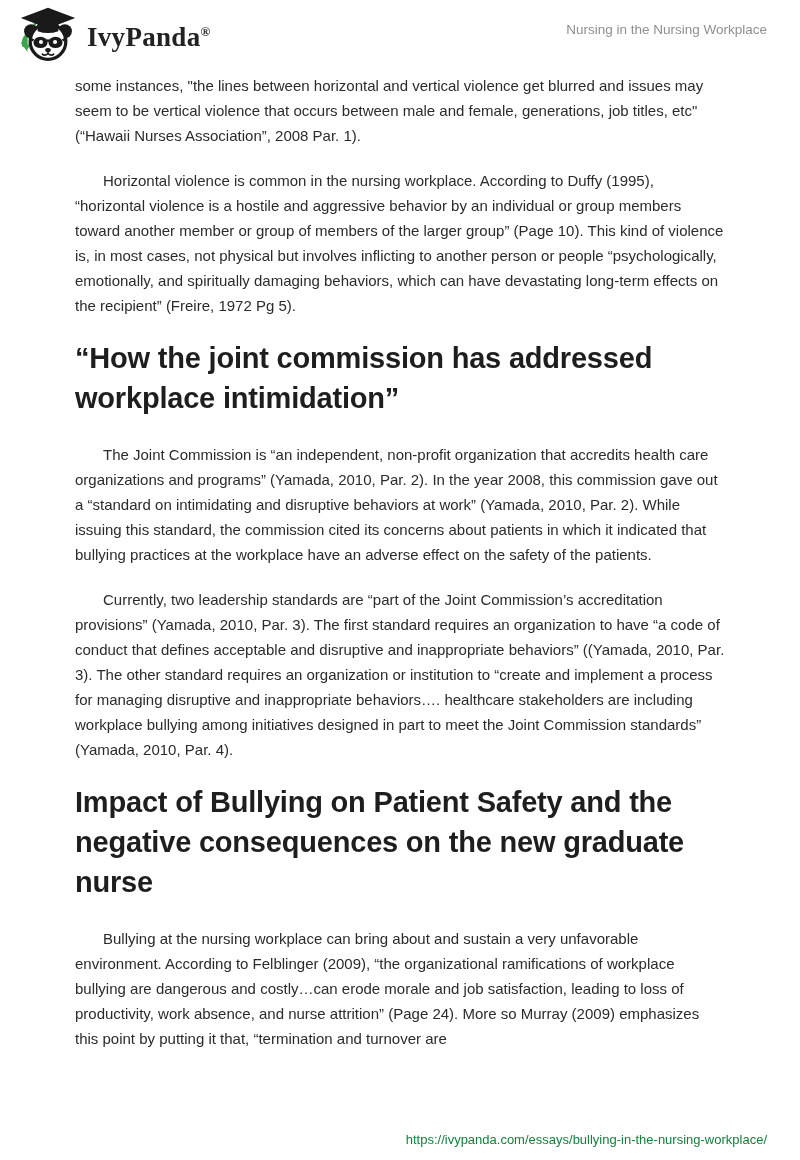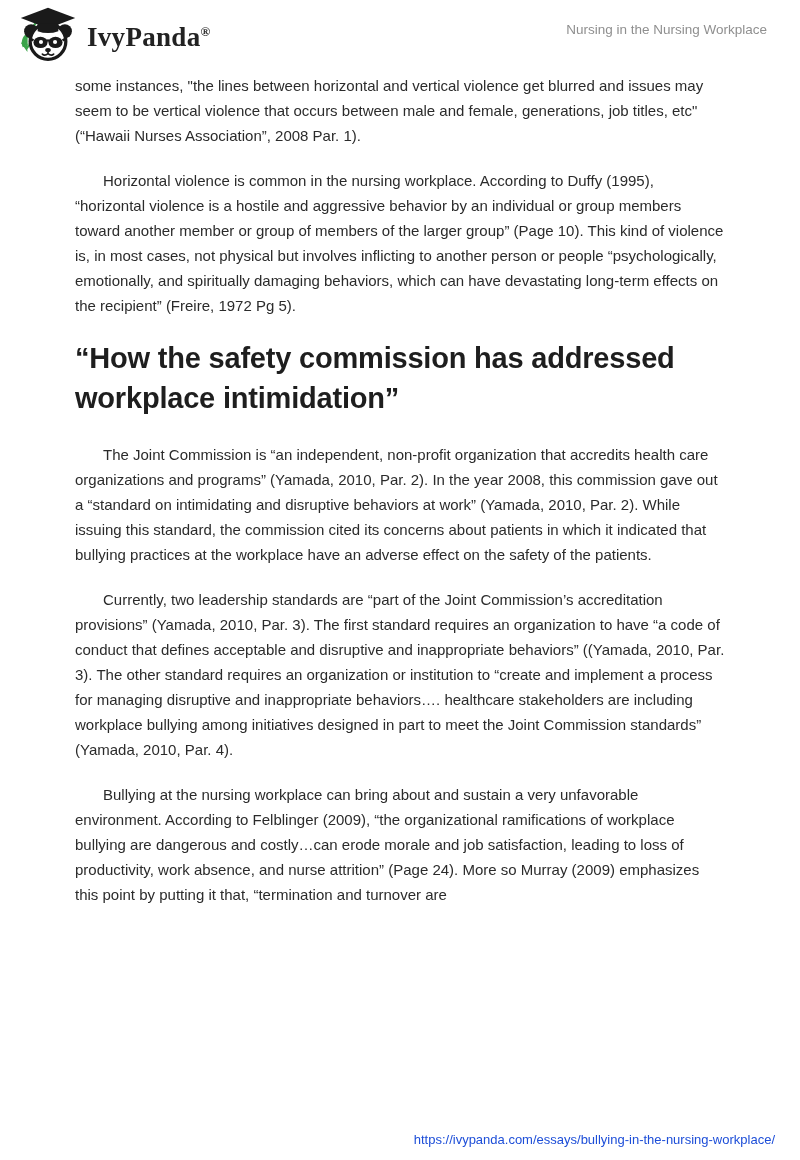--- a/index.html
+++ b/index.html
@@ -57,24 +57,24 @@
   h2.heading {
     font-size: 29px;
     line-height: 40px;
     font-weight: 700;
     color: #1e1e1e;
     margin: 14px 0 24px 0;
     letter-spacing: -0.2px;
   }
   footer {
     position: absolute;
-    right: 25px;
+    right: 33px;
     bottom: 13px;
     font-size: 13px;
-    color: #1d4ed8;
+    color: #15803d;
   }
 </style>
 </head>
 <body>
 
 <header class="header">
   <div class="brand">
     <svg class="brand-logo" viewBox="0 0 64 58" xmlns="http://www.w3.org/2000/svg">
 
       <path d="M21 13 L10 33" stroke="#3ba44a" stroke-width="2.5" fill="none"></path>
@@ -100,21 +100,22 @@
       <path d="M32 48 L32 50 M32 50 Q28.5 53 26 50.5 M32 50 Q35.5 53 38 50.5" stroke="#1a1a1a" stroke-width="1.8" fill="none" stroke-linecap="round"></path>
     </svg>
     <div class="brand-text"><span>IvyPanda</span><sup>®</sup></div>
   </div>
   <div class="doc-title">Nursing in the Nursing Workplace</div>
 </header>
 
 <main>
   <p class="para no-indent">some instances, "the lines between horizontal and vertical violence get blurred and issues may seem to be vertical violence that occurs between male and female, generations, job titles, etc" (“Hawaii Nurses Association”, 2008 Par. 1).</p>
   <p class="para">Horizontal violence is common in the nursing workplace. According to Duffy (1995), “horizontal violence is a hostile and aggressive behavior by an individual or group members toward another member or group of members of the larger group” (Page 10). This kind of violence is, in most cases, not physical but involves inflicting to another person or people “psychologically, emotionally, and spiritually damaging behaviors, which can have devastating long-term effects on the recipient” (Freire, 1972 Pg 5).</p>
-  <h2 class="heading">“How the safety commission has addressed workplace intimidation”</h2>
+  <h2 class="heading">“How the joint commission has addressed workplace intimidation”</h2>
   <p class="para">The Joint Commission is “an independent, non-profit organization that accredits health care organizations and programs” (Yamada, 2010, Par. 2). In the year 2008, this commission gave out a “standard on intimidating and disruptive behaviors at work” (Yamada, 2010, Par. 2). While issuing this standard, the commission cited its concerns about patients in which it indicated that bullying practices at the workplace have an adverse effect on the safety of the patients.</p>
   <p class="para">Currently, two leadership standards are “part of the Joint Commission’s accreditation provisions” (Yamada, 2010, Par. 3). The first standard requires an organization to have “a code of conduct that defines acceptable and disruptive and inappropriate behaviors” ((Yamada, 2010, Par. 3). The other standard requires an organization or institution to “create and implement a process for managing disruptive and inappropriate behaviors…. healthcare stakeholders are including workplace bullying among initiatives designed in part to meet the Joint Commission standards” (Yamada, 2010, Par. 4).</p>
+  <h2 class="heading">Impact of Bullying on Patient Safety and the negative consequences on the new graduate nurse</h2>
   <p class="para">Bullying at the nursing workplace can bring about and sustain a very unfavorable environment. According to Felblinger (2009), “the organizational ramifications of workplace bullying are dangerous and costly…can erode morale and job satisfaction, leading to loss of productivity, work absence, and nurse attrition” (Page 24). More so Murray (2009) emphasizes this point by putting it that, “termination and turnover are</p>
 </main>
 
 <footer>
   <span>https://ivypanda.com/essays/bullying-in-the-nursing-workplace/</span>
 </footer>
 
 </body></html>

